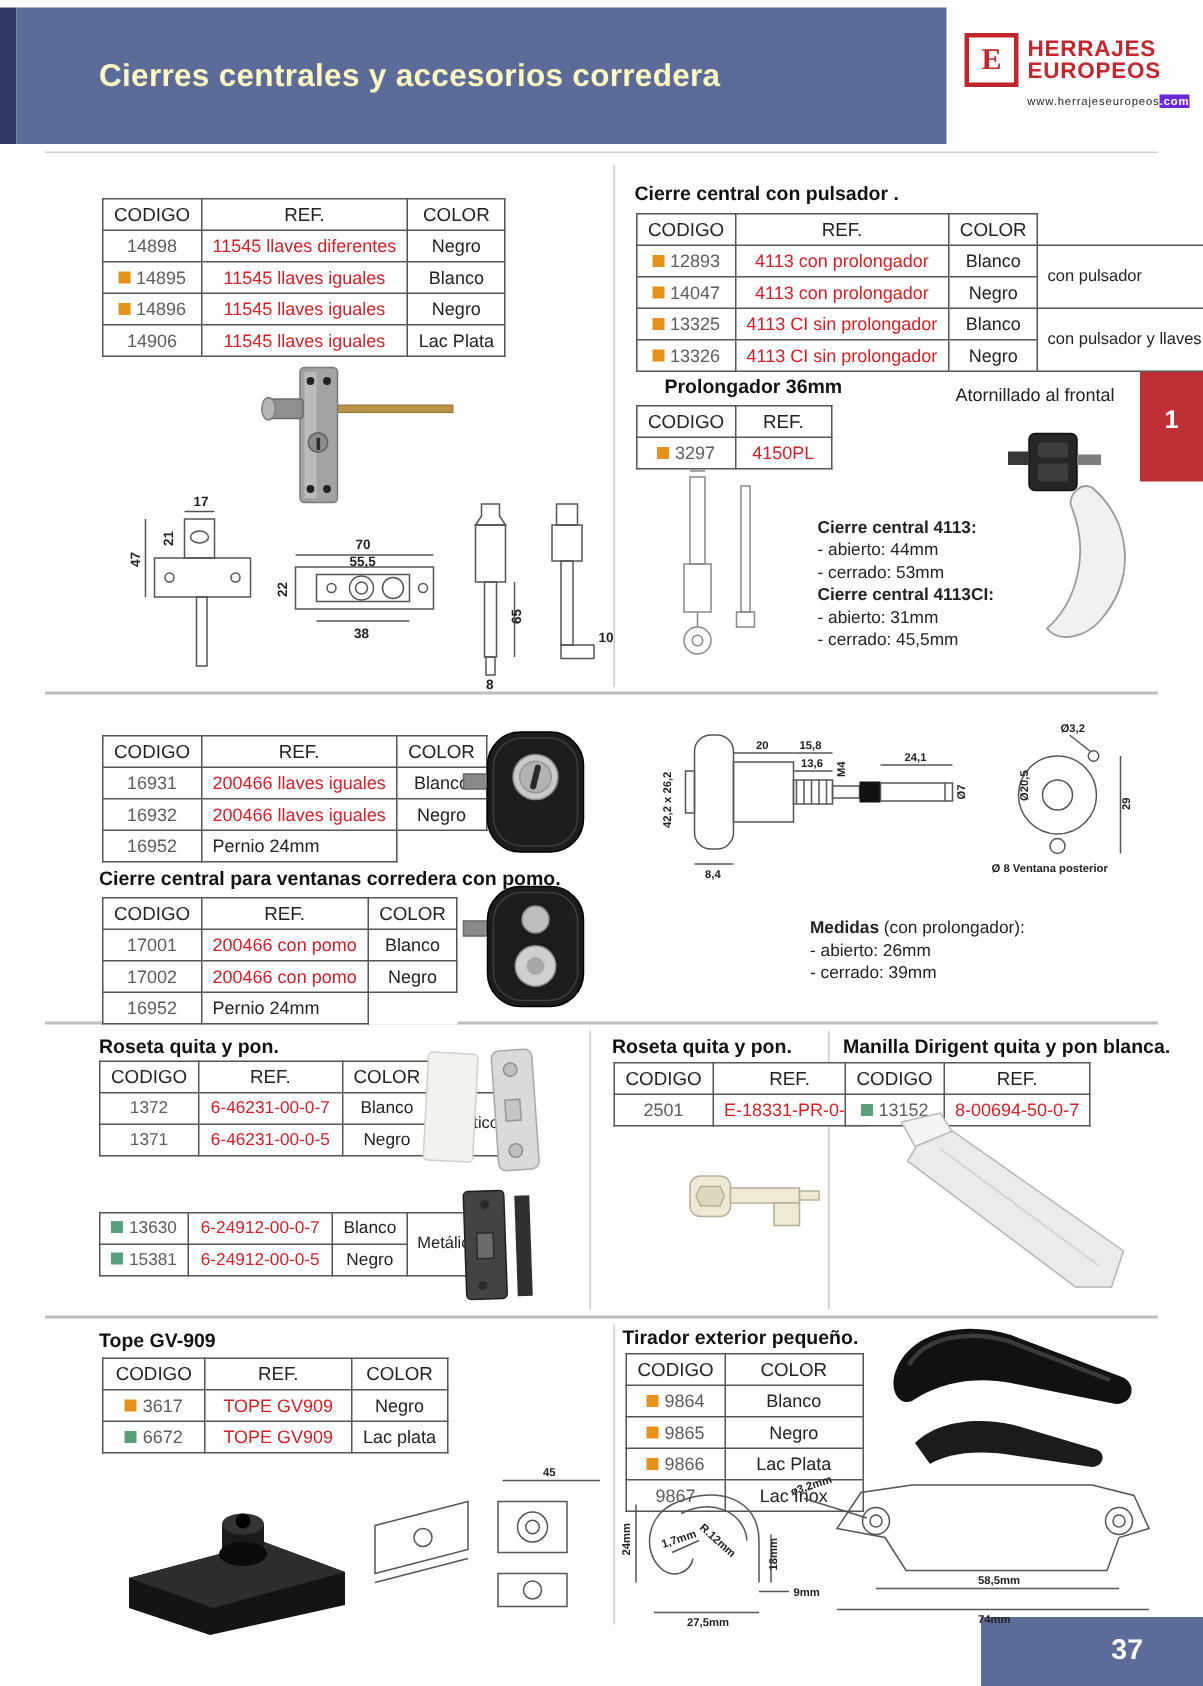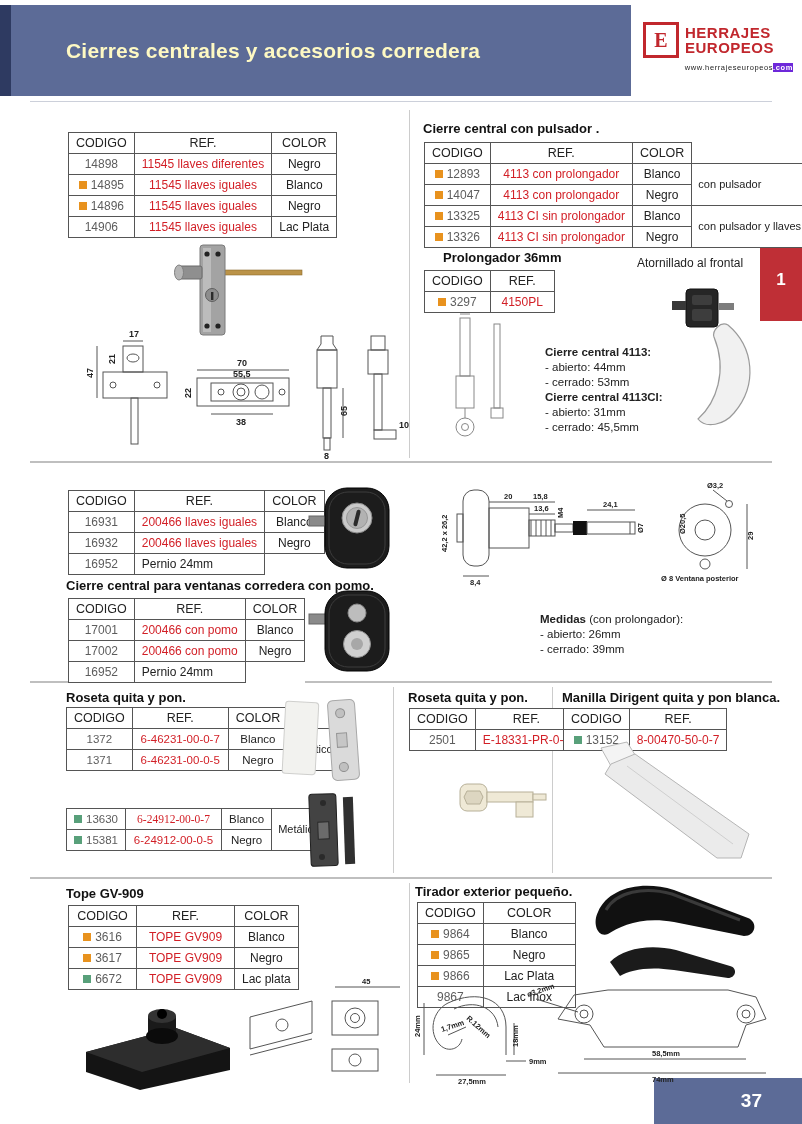--- a/index.html
+++ b/index.html
@@ -394,21 +394,21 @@
     <rect x="52" y="3" width="27" height="80" rx="5" fill="#dadada" stroke="#a8a8a8" transform="rotate(-4 65 43)"></rect>
     <circle cx="64" cy="16" r="4.5" fill="#c0c0c0" stroke="#8e8e8e" transform="rotate(-4 65 43)"></circle>
     <circle cx="64" cy="70" r="4.5" fill="#c0c0c0" stroke="#8e8e8e" transform="rotate(-4 65 43)"></circle>
     <rect x="59" y="36" width="10" height="14" fill="#c6c6c6" stroke="#969696" transform="rotate(-4 65 43)"></rect>
   </svg>
 
   <table class="abs" style="left:66px; top:808px; font-size:11.5px;">
     <tbody>
         <tr>
           <td class="c-cod"><span class="mk mk-g"></span><span>13630</span></td>
-          <td class="c-ref" style="min-width:96px;font-family:Liberation Serif, serif;"><span>6-24912-00-0-7</span></td>
+          <td class="c-ref" style="min-width:96px;"><span>6-24912-00-0-7</span></td>
           <td><span>Blanco</span></td>
           <td class="note-c" rowspan="2" style="min-width:56px;">Metálico</td>
         </tr>
     <tr>
           <td class="c-cod"><span class="mk mk-g"></span><span>15381</span></td>
           <td class="c-ref"><span>6-24912-00-0-5</span></td>
           <td><span>Negro</span></td>
         </tr>
   </tbody>
     </table>
@@ -445,44 +445,39 @@
 
   <div class="abs sec-title" style="left:562px; top:690px;">Manilla Dirigent quita y pon blanca.</div>
   <table class="abs" style="left:563px; top:708px;">
     <tbody>
         <tr>
       <td class="h" style="min-width:62px;">CODIGO</td>
       <td class="h" style="min-width:96px;">REF.</td>
     </tr>
     <tr>
           <td class="c-cod"><span class="mk mk-g"></span><span>13152</span></td>
-          <td class="c-ref"><span>8-00470-50-0-7</span></td>
+          <td class="c-ref"><span>8-00694-50-0-7</span></td>
         </tr>
   </tbody>
     </table>
 
   <svg class="abs" style="left:597px; top:740px;" width="170" height="130" viewBox="0 0 170 130">
     <polygon points="4,8 30,2 40,18 14,26" fill="#f4f4f4" stroke="#b9b9b9"></polygon>
     <polygon points="14,24 38,14 152,94 144,118 120,118 8,34" fill="#ebebeb" stroke="#b5b5b5"></polygon>
     <line x1="30" y1="26" x2="136" y2="104" stroke="#cfcfcf"></line>
   </svg>
 
   <div class="abs sec-title" style="left:66px; top:886px;">Tope GV-909</div>
   <table class="abs" style="left:68px; top:905px;">
     <tbody>
         <tr>
       <td class="h" style="min-width:68px;">CODIGO</td>
       <td class="h" style="min-width:98px;">REF.</td>
       <td class="h">COLOR</td>
     </tr>
-    <tr>
-          <td class="c-cod"><span class="mk mk-o"></span><span>3616</span></td>
-          <td class="c-ref"><span>TOPE GV909</span></td>
-          <td><span>Blanco</span></td>
-        </tr>
     <tr>
           <td class="c-cod"><span class="mk mk-o"></span><span>3617</span></td>
           <td class="c-ref"><span>TOPE GV909</span></td>
           <td><span>Negro</span></td>
         </tr>
     <tr>
           <td class="c-cod"><span class="mk mk-g"></span><span>6672</span></td>
           <td class="c-ref"><span>TOPE GV909</span></td>
           <td><span>Lac plata</span></td>
         </tr>

